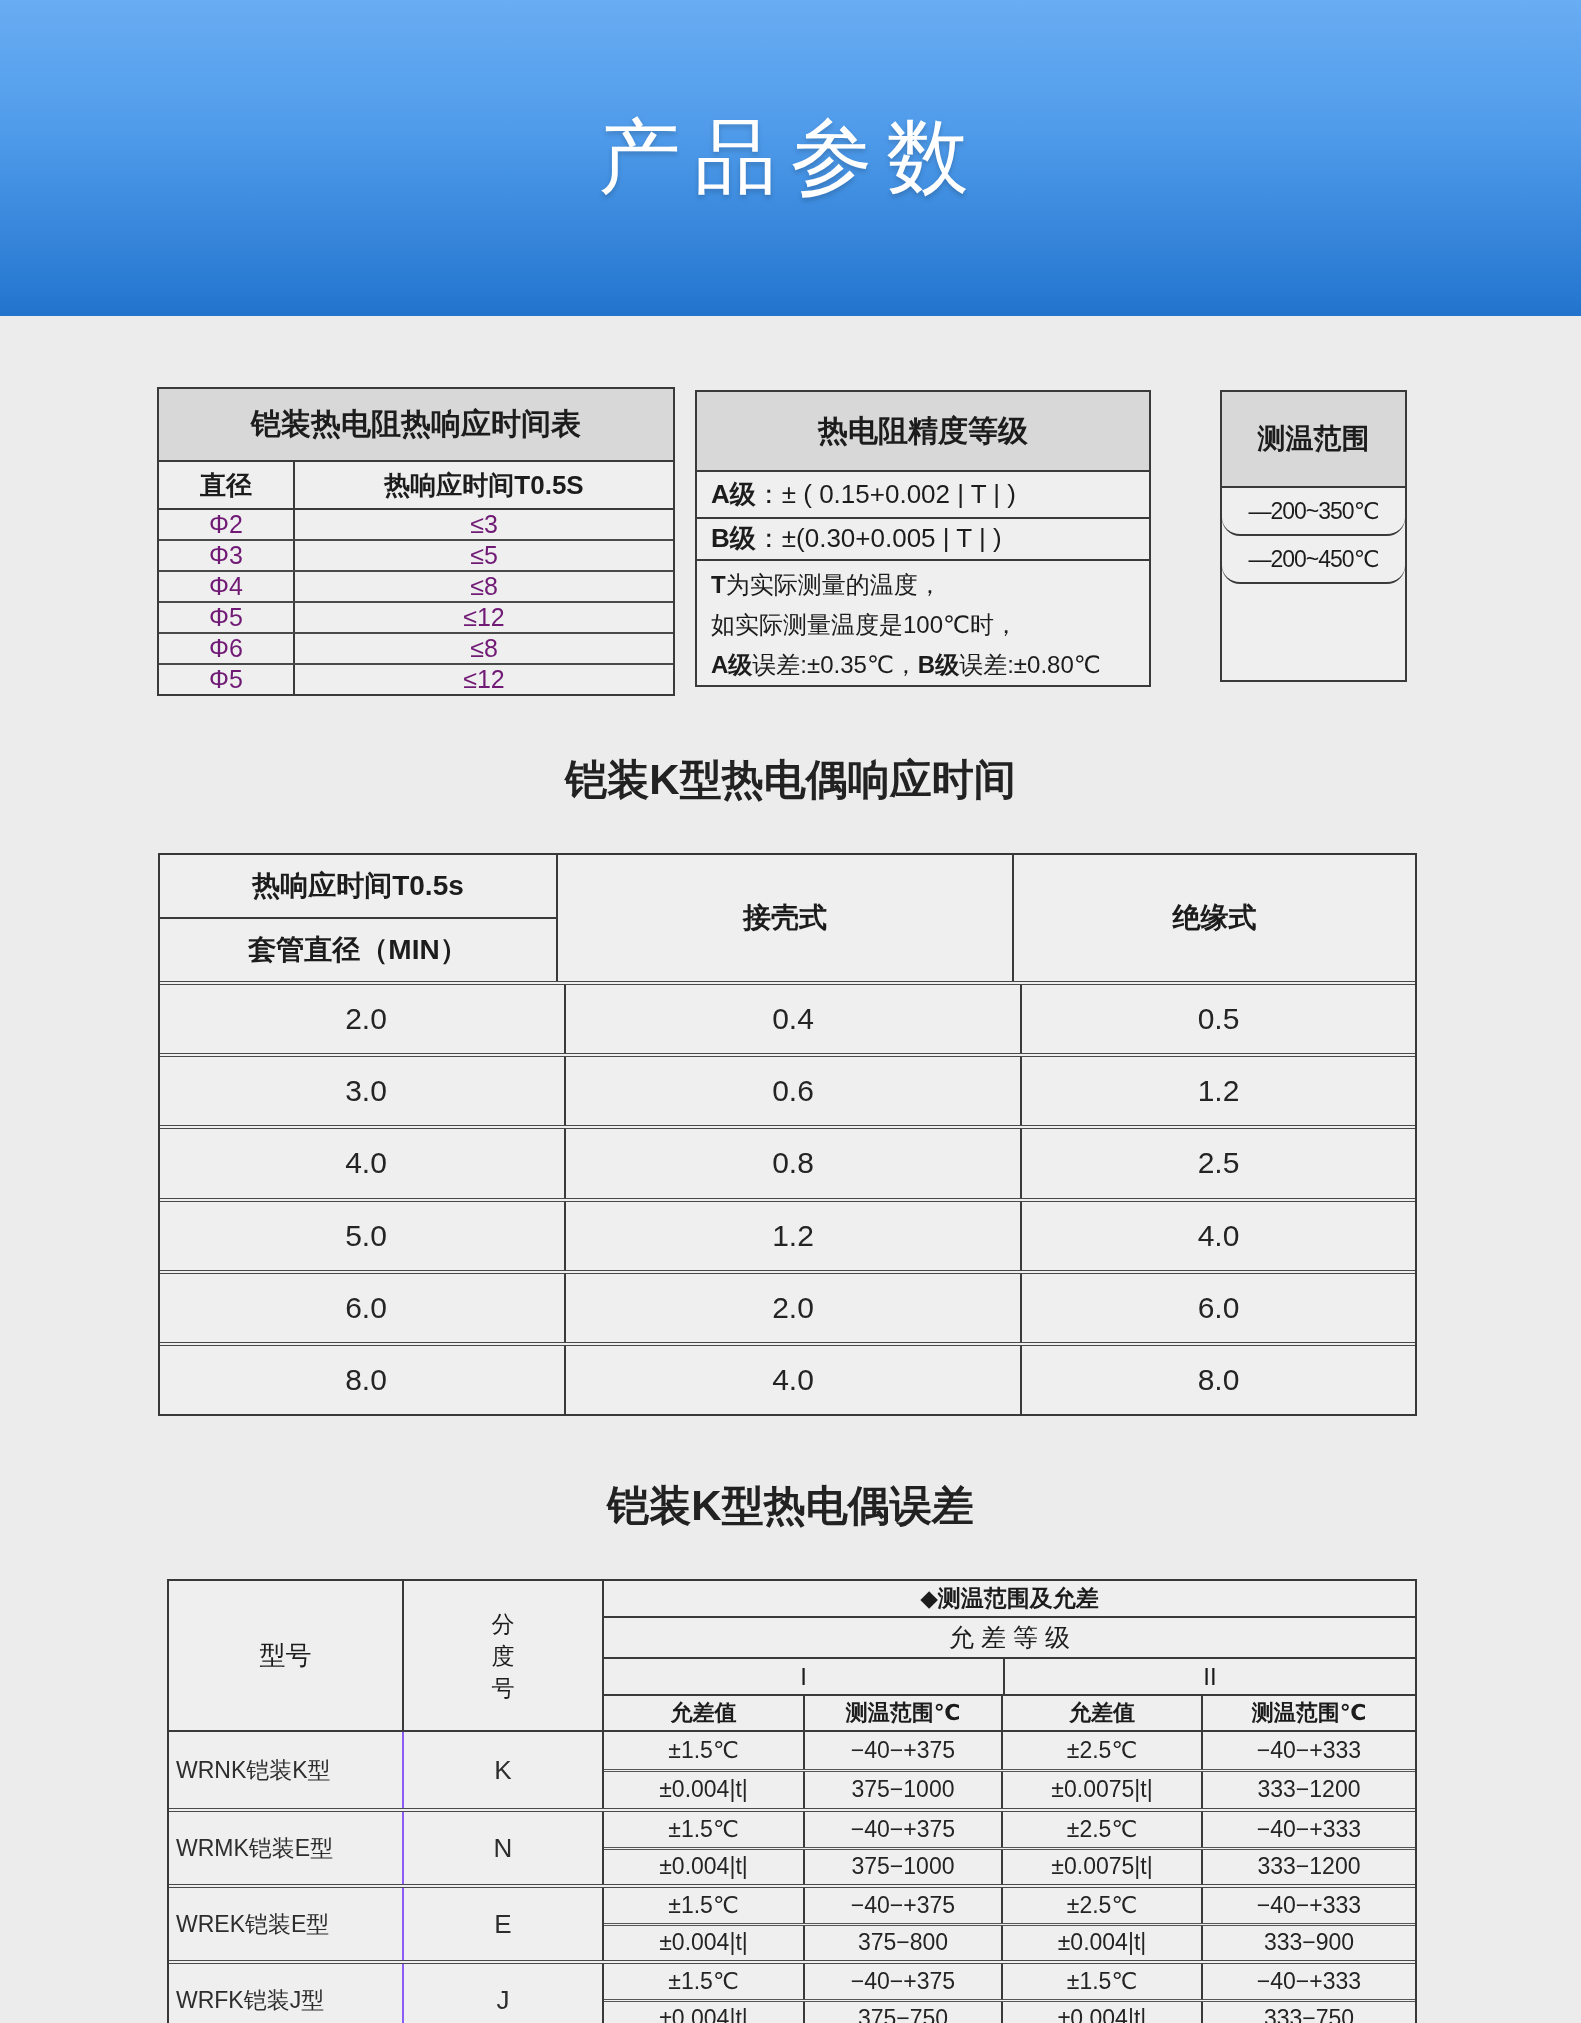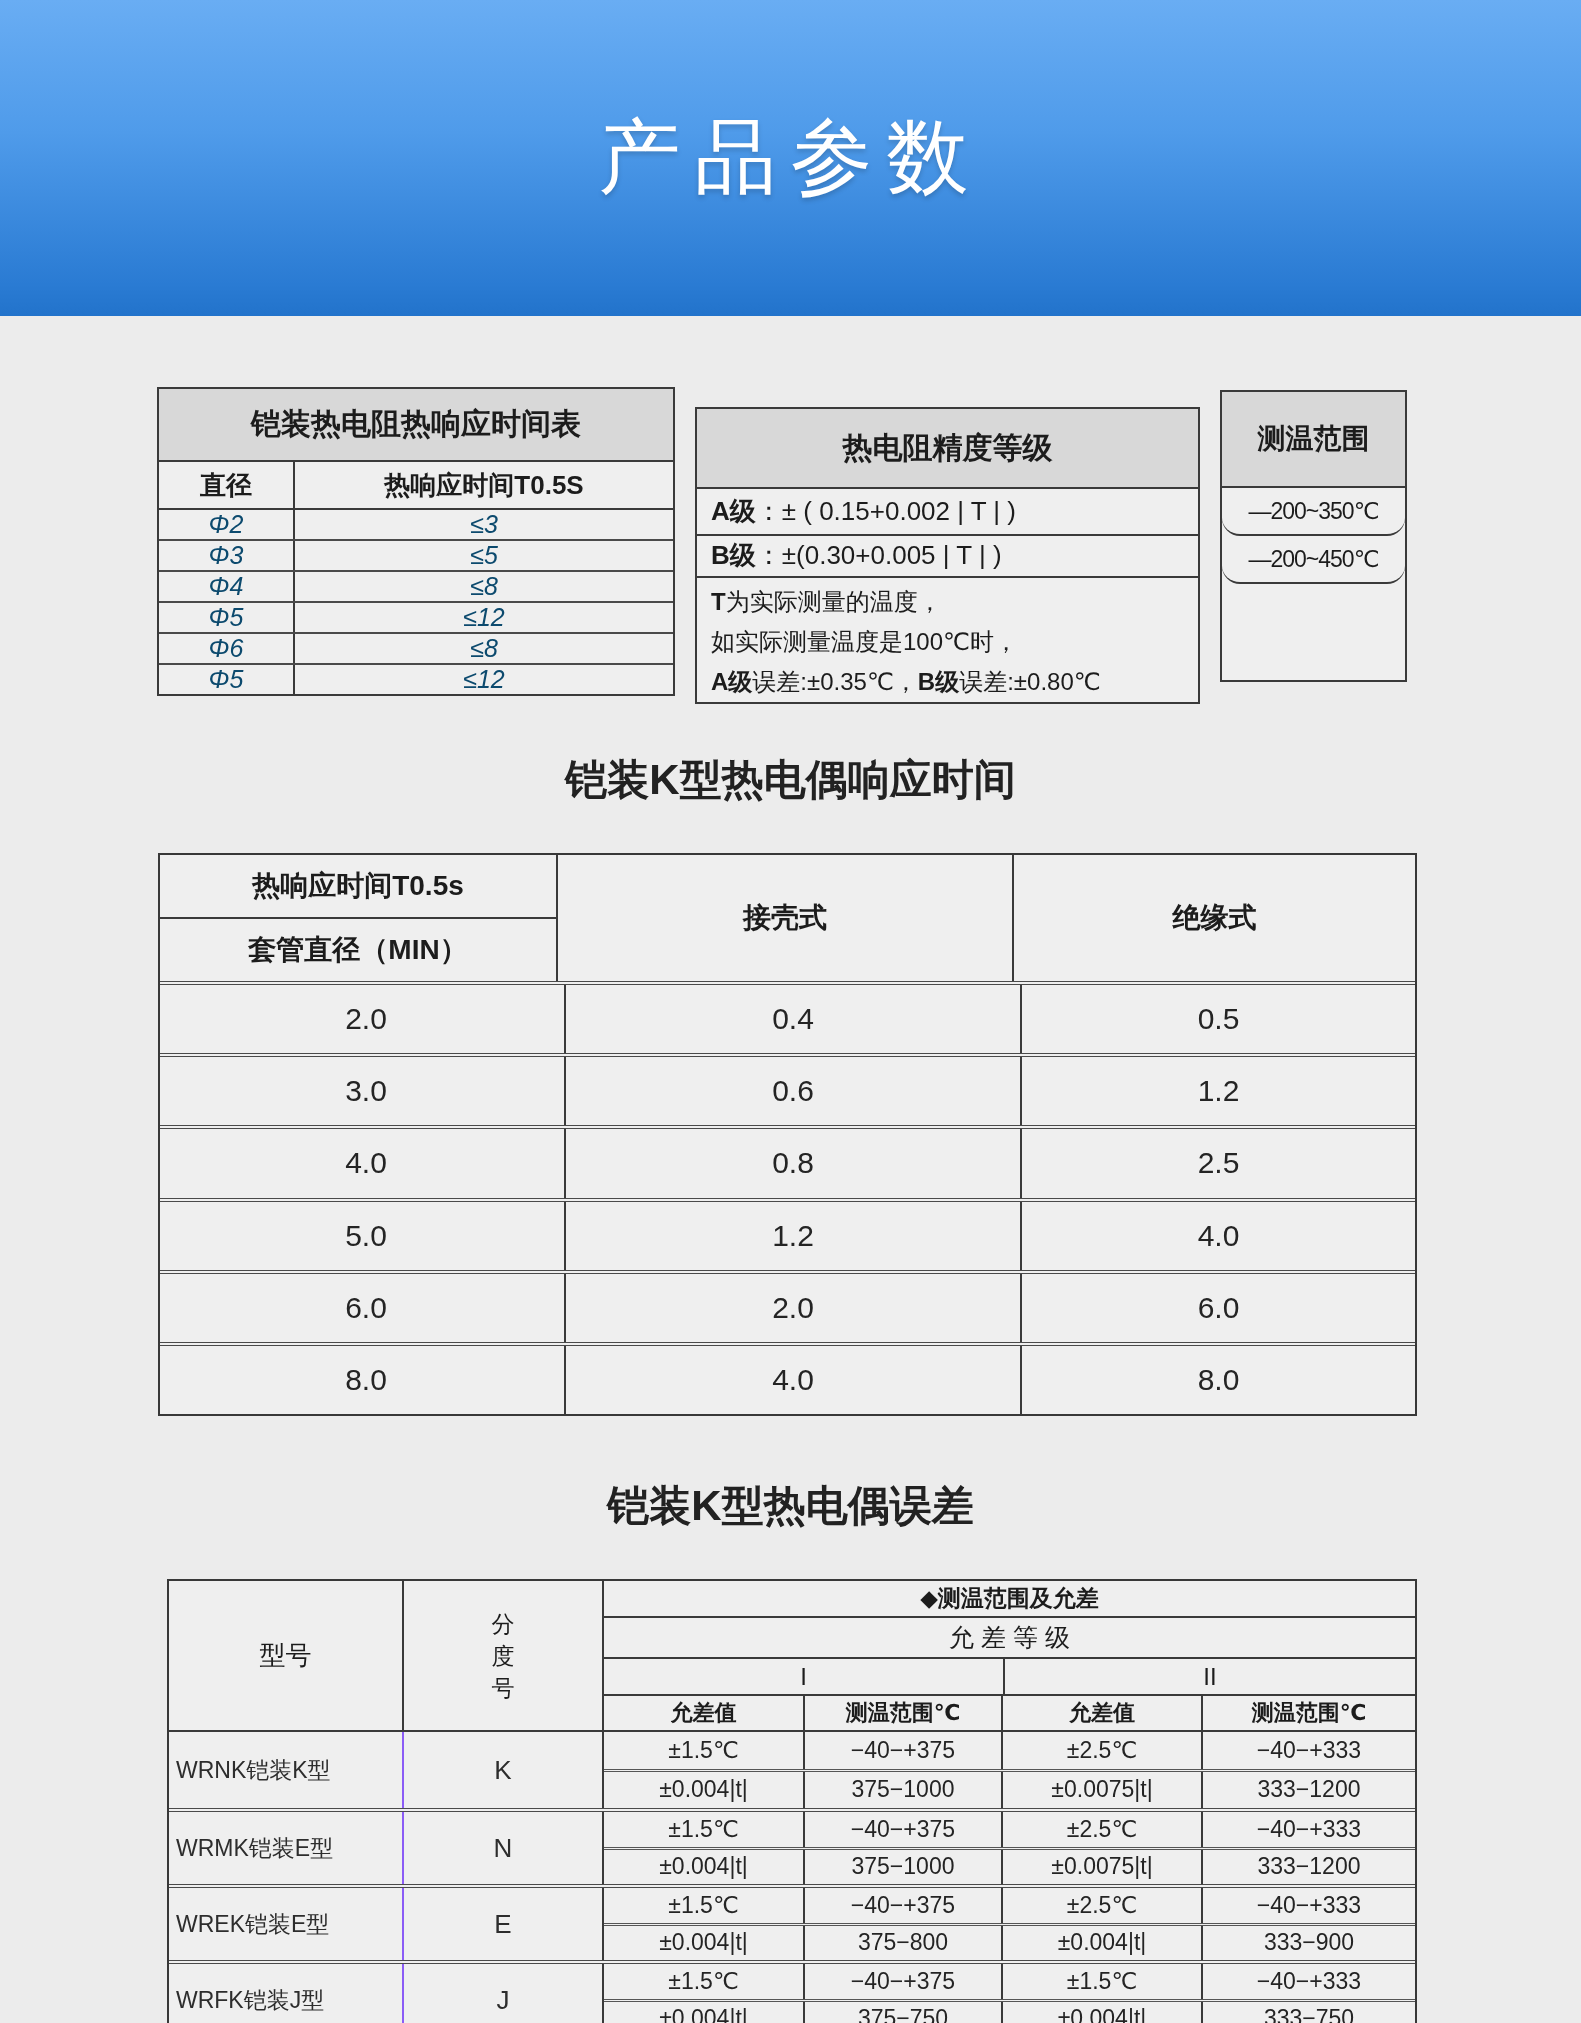--- a/index.html
+++ b/index.html
@@ -30,25 +30,25 @@
   }
   .cellc { display:flex; align-items:center; justify-content:center; }
 
   
   #t1 { left:157px; top:387px; width:518px; height:309px; }
   #t1 .tbl-title { height:86px; font-size:30px; }
   .t1-colhead { display:flex; height:56px; border-bottom:2px solid #3a3a3a; font-weight:bold; font-size:26px; }
   .t1-c1 { width:136px; border-right:2px solid #3a3a3a; display:flex; align-items:center; justify-content:center; }
   .t1-c2 { flex:1; display:flex; align-items:center; justify-content:center; }
   .t1-rows { flex:1; display:flex; flex-direction:column; }
-  .t1-row { flex:1; display:flex; font-size:25px; color:#0c4a6e;font-style:italic; }
+  .t1-row { flex:1; display:flex; font-size:25px; color:#701a75; }
   .t1-row + .t1-row { border-top:2px solid #4a4a4a; }
 
   
-  #t2 { left:695px; top:390px; width:505px; height:297px;margin-top:17px; }
+  #t2 { left:695px; top:390px; width:456px; height:297px; }
   #t2 .tbl-title { height:82px; font-size:30px; }
   .t2-grade { height:48px; border-bottom:2px solid #3a3a3a; display:flex; align-items:center; padding-left:14px; font-size:26px; }
   .t2-grade.g2 { height:43px; }
   .t2-grade .glabel { font-weight:bold; }
   .t2-notes { flex:1; padding:4px 14px 0 14px; font-size:24px; }
   .note-line { line-height:40px; white-space:nowrap; }
   .note-line .bold { font-weight:bold; }
 
   
   #t3 { left:1220px; top:390px; width:187px; height:292px; }

